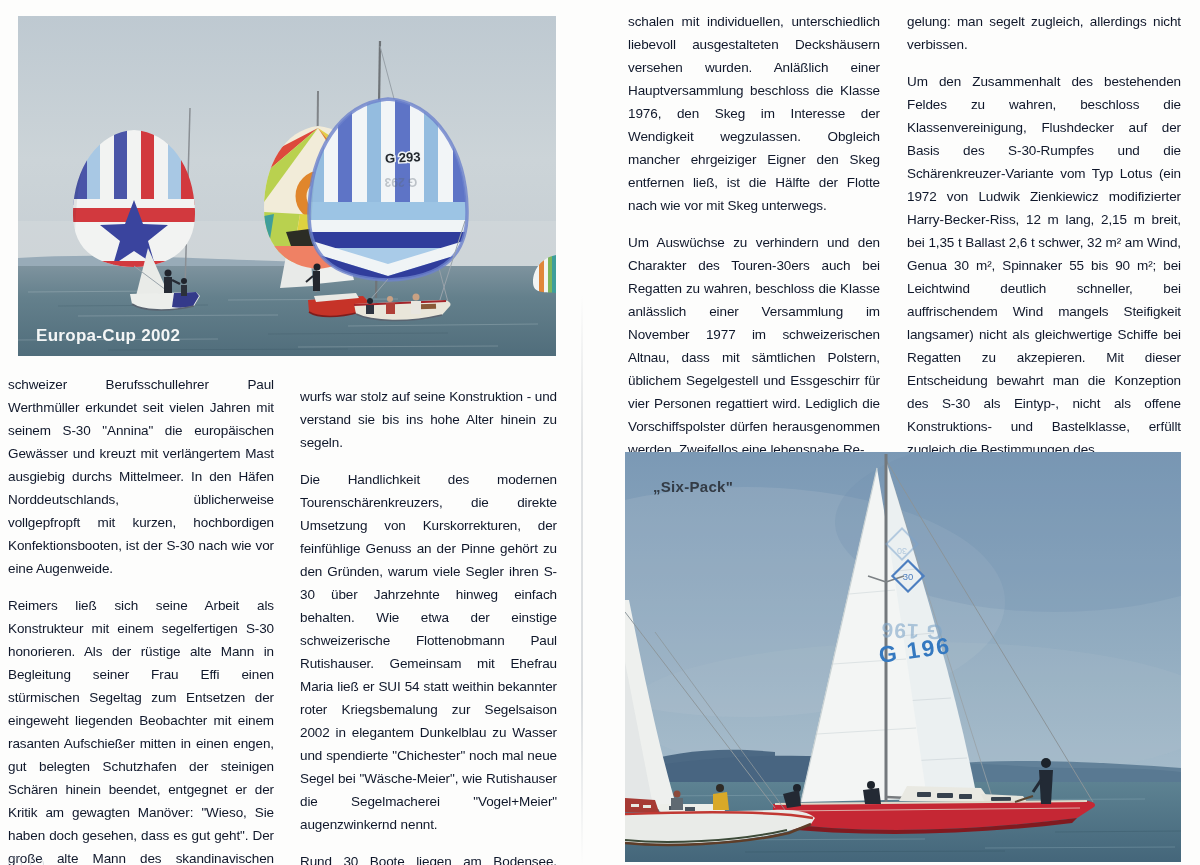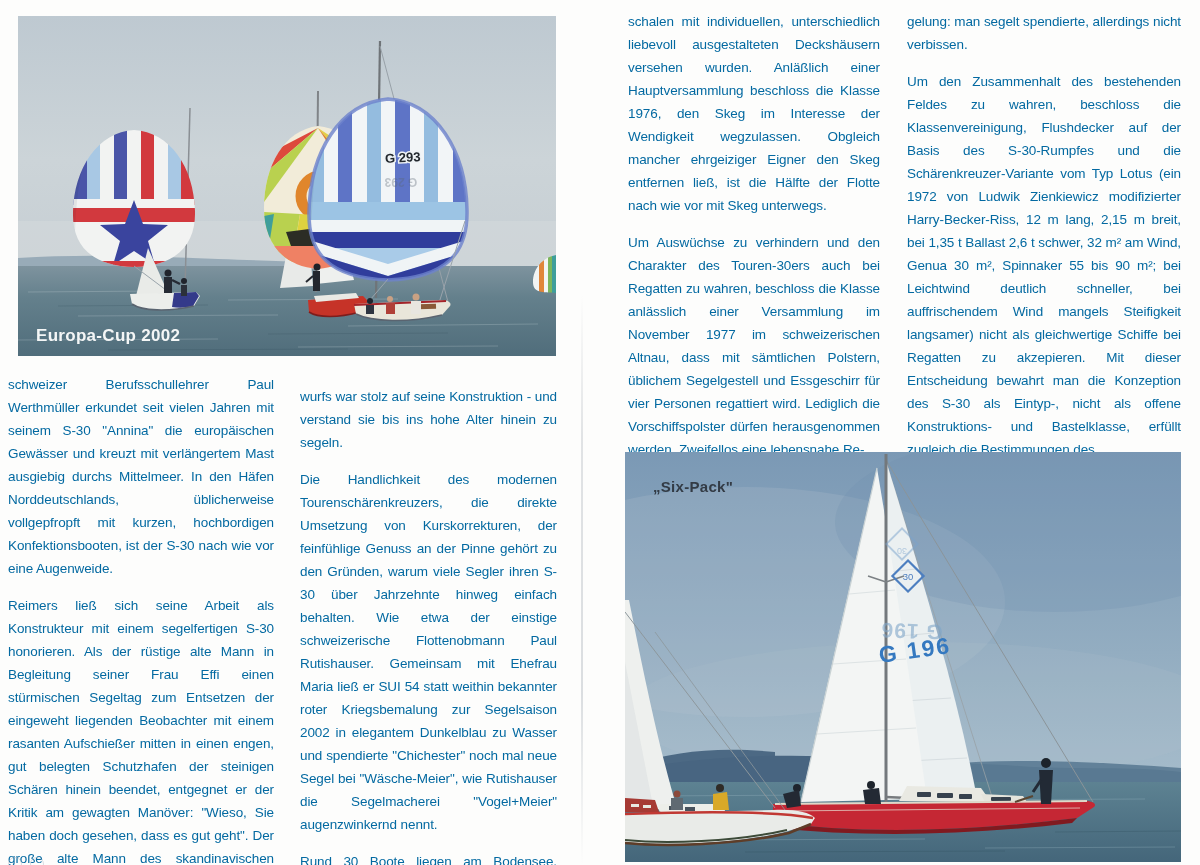--- a/index.html
+++ b/index.html
@@ -5,21 +5,21 @@
   html,body{margin:0;padding:0;}
   body{background:#ffffff;}
   .page{
     position:relative; width:1200px; height:865px;
     background:#fdfdfc; overflow:hidden;
     font-family:"Liberation Sans", sans-serif;
   }
   .photo{position:absolute; overflow:hidden; background:#c8d0d5;}
   .photo svg{display:block;}
   .col{
-    position:absolute; text-align:justify; color:#0369a1;
+    position:absolute; text-align:justify; color:#0f172a;
     font-size:13.5px; line-height:23px; letter-spacing:-0.1px;
     hyphens:auto; -webkit-hyphens:auto;
   }
   .col p{margin:0 0 14px 0;}
   .crease{
     position:absolute; left:581px; top:295px; width:2px; height:570px;
     background:linear-gradient(180deg, rgba(255,255,255,0), #d7dadd 25%, #cfd3d7 70%, rgba(233,235,237,0));
     opacity:.75;
   }
   .corner-mark{
@@ -199,21 +199,21 @@
     <p>Die Handlichkeit des modernen Tourenschärenkreuzers, die direkte Umsetzung von Kurskorrekturen, der feinfühlige Genuss an der Pinne gehört zu den Gründen, warum viele Segler ihren S-30 über Jahrzehnte hinweg einfach behalten. Wie etwa der einstige schweizerische Flottenobmann Paul Rutishauser. Gemeinsam mit Ehefrau Maria ließ er SUI 54 statt weithin bekannter roter Kriegsbemalung zur Segelsaison 2002 in elegantem Dunkelblau zu Wasser und spendierte "Chichester" noch mal neue Segel bei "Wäsche-Meier", wie Rutishauser die Segelmacherei "Vogel+Meier" augenzwinkernd nennt.</p>
     <p>Rund 30 Boote liegen am Bodensee, davon circa sieben Kaskos, deren Rumpf-</p>
   </div>
 
   <div class="col" style="left:628px; top:10px; width:252px; height:430px;">
     <p>schalen mit individuellen, unterschiedlich liebevoll ausgestalteten Deckshäusern versehen wurden. Anläßlich einer Hauptversammlung beschloss die Klasse 1976, den Skeg im Interesse der Wendigkeit wegzulassen. Obgleich mancher ehrgeiziger Eigner den Skeg entfernen ließ, ist die Hälfte der Flotte nach wie vor mit Skeg unterwegs.</p>
     <p>Um Auswüchse zu verhindern und den Charakter des Touren-30ers auch bei Regatten zu wahren, beschloss die Klasse anlässlich einer Versammlung im November 1977 im schweizerischen Altnau, dass mit sämtlichen Polstern, üblichem Segelgestell und Essgeschirr für vier Personen regattiert wird. Lediglich die Vorschiffspolster dürfen herausgenommen werden. Zweifellos eine lebensnahe Re-</p>
   </div>
 
   <div class="col" style="left:907px; top:10px; width:274px; height:430px;">
-    <p>gelung: man segelt spendierte, allerdings nicht verbissen.</p>
+    <p>gelung: man segelt zugleich, allerdings nicht verbissen.</p>
     <p>Um den Zusammenhalt des bestehenden Feldes zu wahren, beschloss die Klassenvereinigung, Flushdecker auf der Basis des S-30-Rumpfes und die Schärenkreuzer-Variante vom Typ Lotus (ein 1972 von Ludwik Zienkiewicz modifizierter Harry-Becker-Riss, 12 m lang, 2,15 m breit, bei 1,35 t Ballast 2,6 t schwer, 32 m² am Wind, Genua 30 m², Spinnaker 55 bis 90 m²; bei Leichtwind deutlich schneller, bei auffrischendem Wind mangels Steifigkeit langsamer) nicht als gleichwertige Schiffe bei Regatten zu akzepieren. Mit dieser Entscheidung bewahrt man die Konzeption des S-30 als Eintyp-, nicht als offene Konstruktions- und Bastelklasse, erfüllt zugleich die Bestimmungen des</p>
   </div>
 
   <div class="photo" style="left:625px; top:452px; width:556px; height:410px;">
     <svg width="556" height="410" viewBox="0 0 556 410">
       <defs>
         <linearGradient id="skyR" x1="0" y1="0" x2="0" y2="1">
           <stop offset="0" stop-color="#7b99b5"></stop>
           <stop offset="0.6" stop-color="#93adc1"></stop>
           <stop offset="1" stop-color="#a6bccb"></stop>

